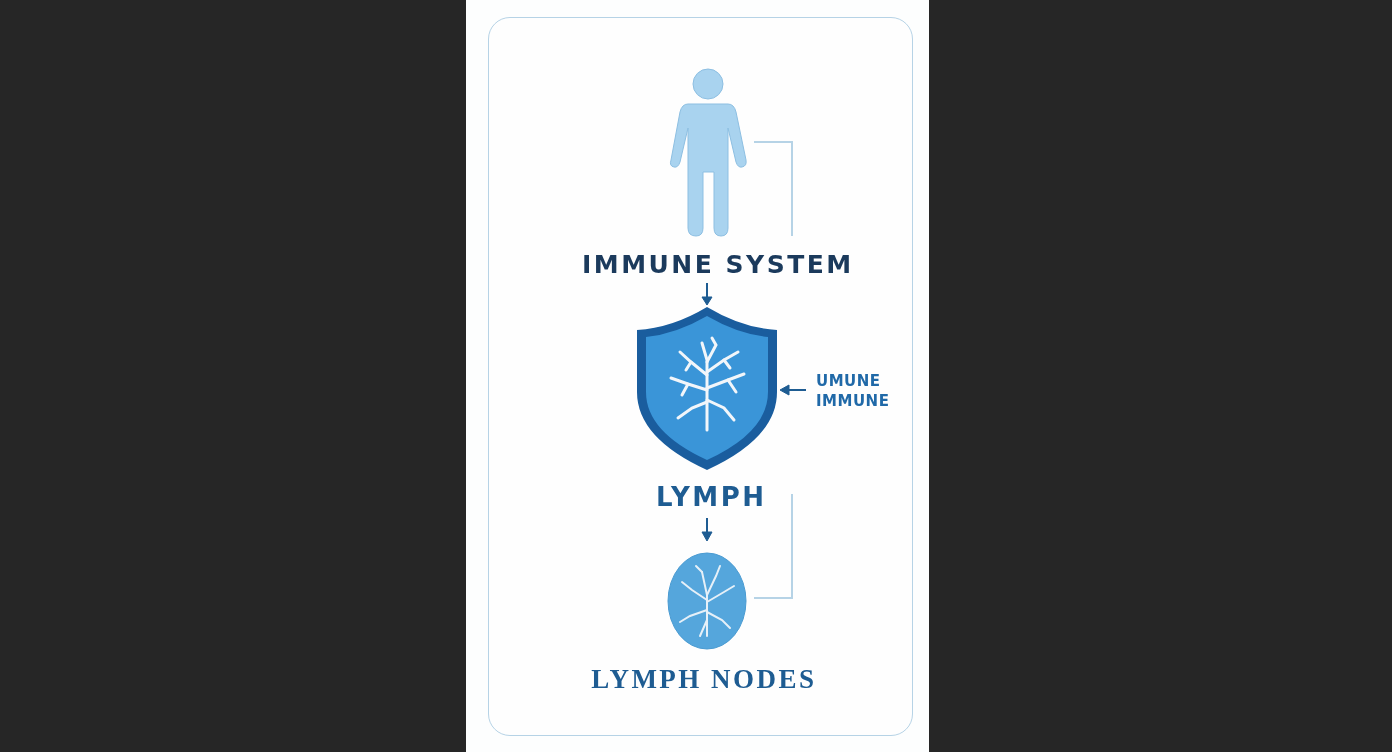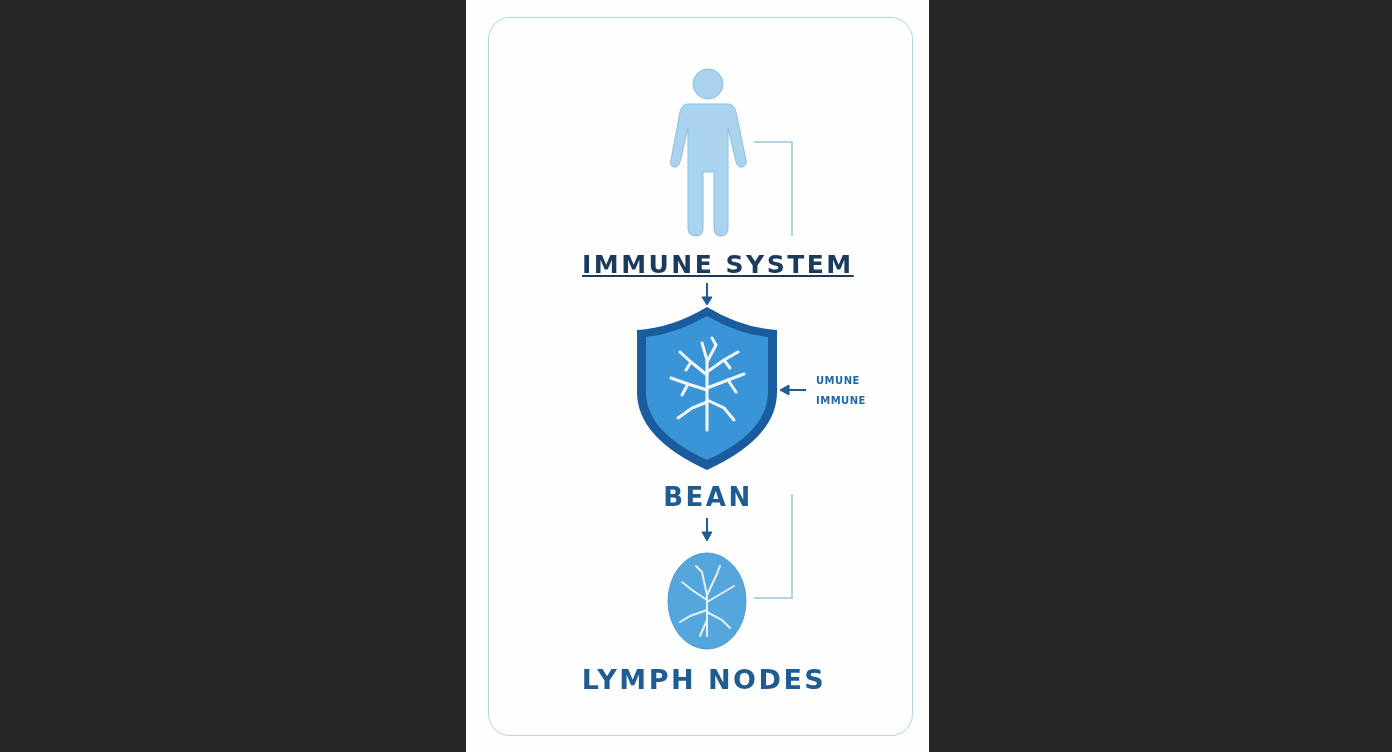--- a/index.html
+++ b/index.html
@@ -1,23 +1,23 @@
 <!DOCTYPE html>
 <html><head>
   <meta charset="utf-8">
   <style>
     html, body { margin:0; padding:0; }
     body { width:1392px; height:752px; background:#262626; position:relative; overflow:hidden; font-family:"DejaVu Sans", sans-serif; }
     .page { position:absolute; left:466px; top:0; width:463px; height:752px; background:#fdfefe; }
     .card { position:absolute; left:22px; top:17px; width:423px; height:717px; border:1.5px solid #b6d3e6; border-radius:22px; background:#fefefe; }
     .label { position:absolute; font-weight:bold; letter-spacing:2.5px; white-space:nowrap; text-align:center; }
-    .l1 { left:116px; top:250px; width:260px; font-size:25px; color:#1b3a5c;text-decoration:underline; }
+    .l1 { left:116px; top:250px; width:260px; font-size:25px; color:#1b3a5c; }
     .l2 { left:190px; top:482px; width:104px; font-size:26px; color:#1e5c92; }
-    .l3 { left:104px; top:664px; width:268px; font-size:27px; color:#1e5c92; }
-    .side { position:absolute; left:350px; top:371px; font-size:10px; font-weight:bold; color:#2069a8; line-height:20px; letter-spacing:0.5px; }
+    .l3 { left:104px; top:664px; width:268px; font-size:27px; color:#1e5c92;font-family:Liberation Serif, serif; }
+    .side { position:absolute; left:350px; top:371px; font-size:15px; font-weight:bold; color:#2069a8; line-height:20px; letter-spacing:0.5px; }
     svg { position:absolute; left:0; top:0; }
   </style>
 </head>
 <body>
 
 <div class="page">
   <div class="card"></div>
 
   <svg width="463" height="752" viewBox="0 0 463 752">
 
@@ -73,19 +73,19 @@
         <path d="M241,602 L258,592 L268,586"></path>
         <path d="M241,610 L224,616 L214,622"></path>
         <path d="M241,612 L256,620 L264,628"></path>
         <path d="M236,572 L230,566"></path>
         <path d="M241,620 L234,636"></path>
       </g>
     </g>
   </svg>
 
   <div class="label l1">IMMUNE SYSTEM</div>
-  <div class="label l2">BEAN</div>
+  <div class="label l2">LYMPH</div>
   <div class="label l3">LYMPH NODES</div>
   <div class="side">
     <div>UMUNE</div>
     <div>IMMUNE</div>
   </div>
 </div>
 
 </body></html>

